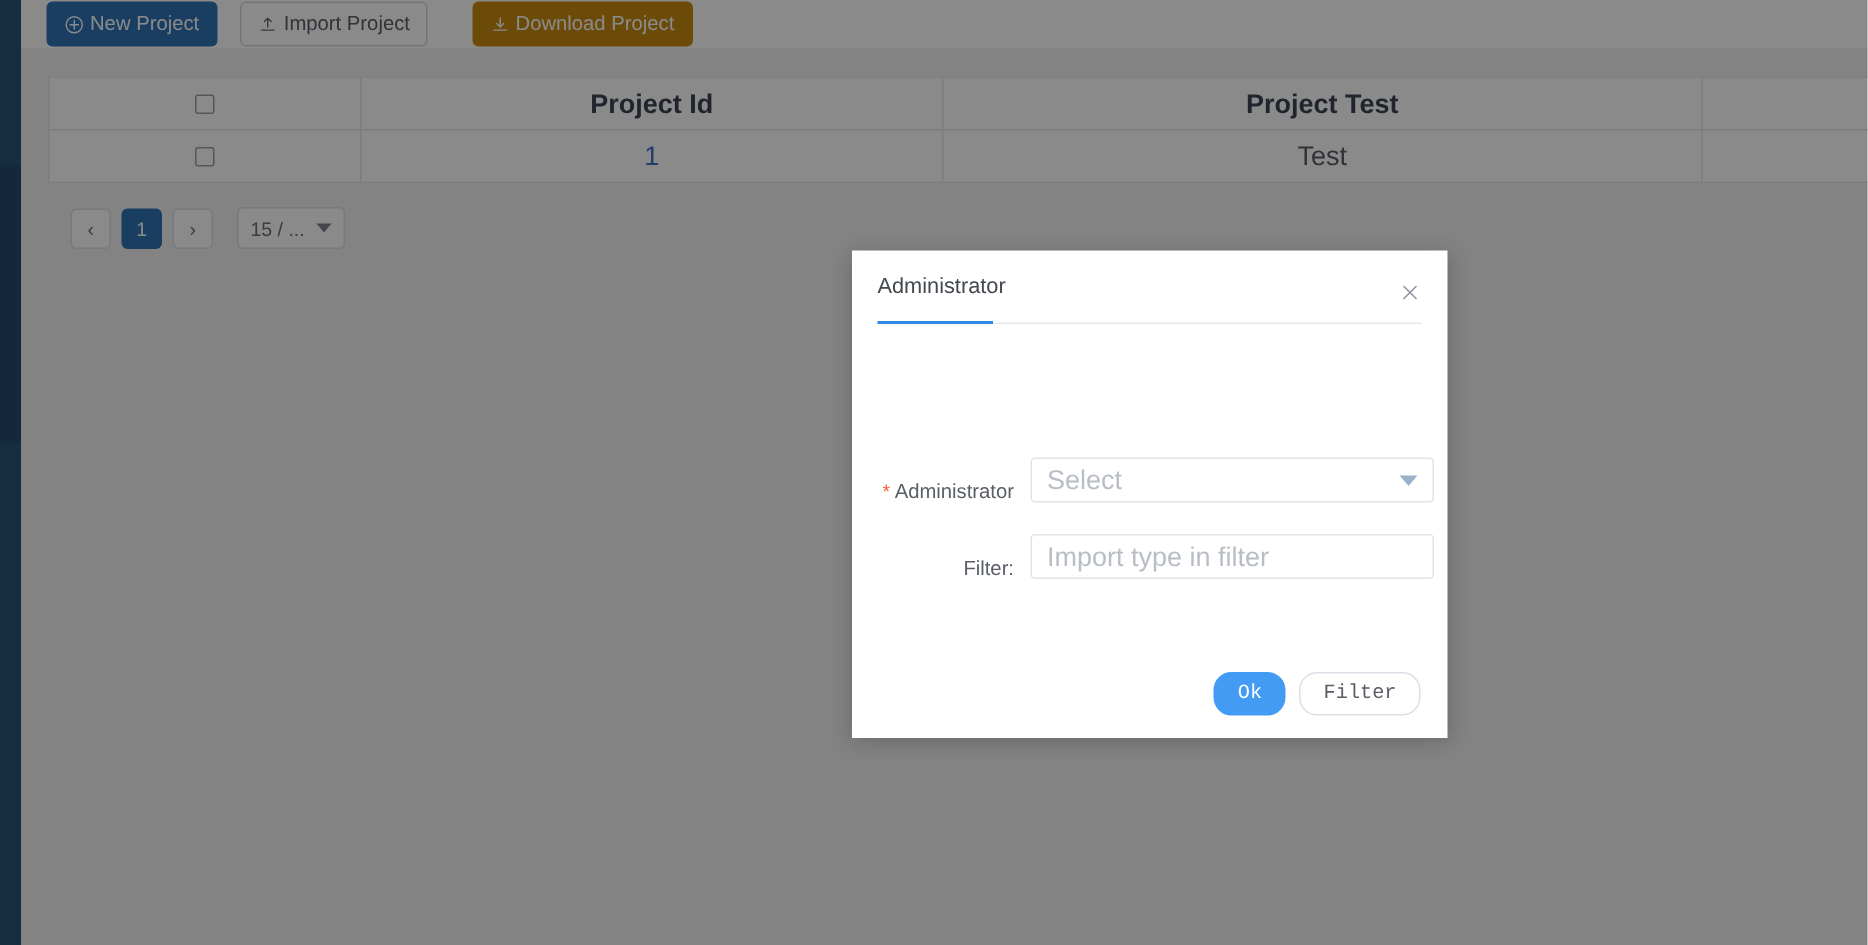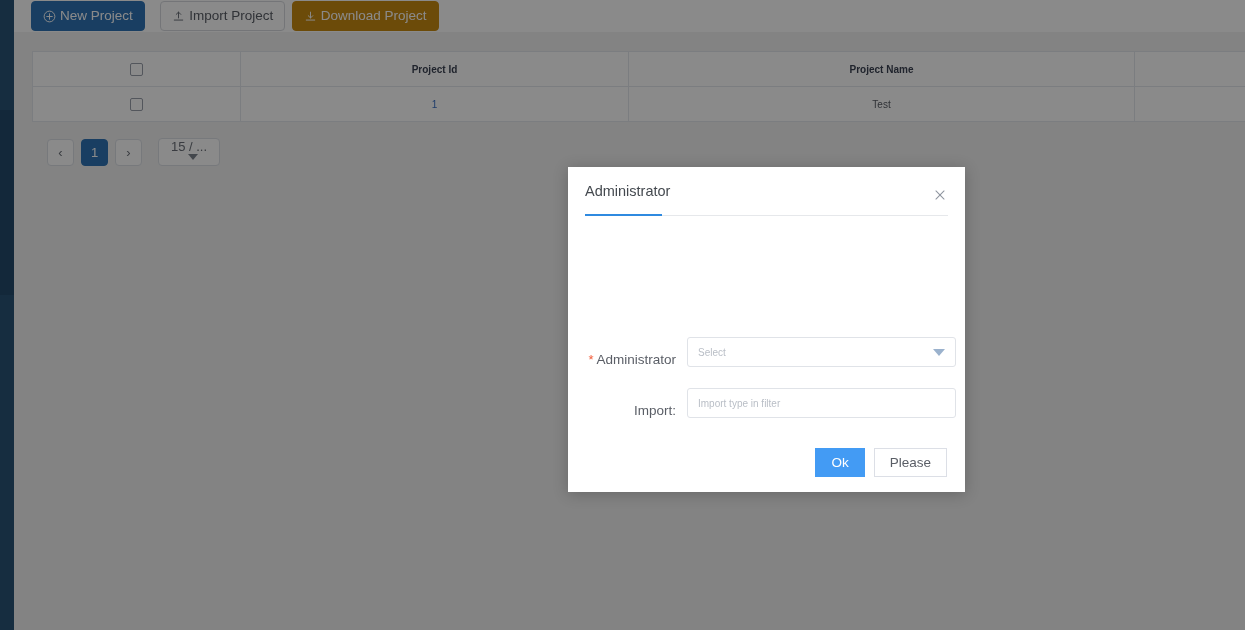--- a/index.html
+++ b/index.html
@@ -75,39 +75,39 @@
     background: #ffffff;
     color: #5a5e66;
     border-color: #d6d9de;
     margin-left: 11px;
     text-align: center;
   }
   .btn-warn {
     background: #c88b12;
     color: #ffffff;
     border-color: #c88b12;
-    margin-left: 2px;
+    margin-left: 25px;
   }
 
   
   .table-wrap {
     position: absolute;
     left: 18px; top: 51px;
     width: 1300px;
   }
   table.grid {
     border-collapse: collapse;
     width: 1300px;
     table-layout: fixed;
     background: #ffffff;
   }
   table.grid th, table.grid td {
     border: 1px solid #e4e7ed;
     height: 35px;
-    font-size: 10px;
+    font-size: 18px;
     text-align: center;
     padding: 0 6px;
     overflow: hidden;
     white-space: nowrap;
   }
   table.grid th {
     color: #3c4353;
     font-weight: bold;
     background: #ffffff;
   }
@@ -162,21 +162,20 @@
     min-width: 62px;
     border: 1px solid #dcdfe6;
     border-radius: 4px;
     background: #ffffff;
     color: #6b7078;
     font-size: 13px;
     display: flex;
     align-items: center;
     padding: 0 8px;
     cursor: pointer;
-    flex-direction: column;
   }
   .caret-dn {
     width: 0; height: 0;
     border-left: 5px solid transparent;
     border-right: 5px solid transparent;
     border-top: 6px solid #7d838d;
     margin-left: 8px;
   }
 
   
@@ -254,51 +253,51 @@
   .field {
     position: relative;
     width: 269px;
     height: 30px;
     border: 1px solid #e0e3e8;
     border-radius: 3px;
     background: #ffffff;
     display: flex;
     align-items: center;
     padding: 0 10px;
-    font-size: 10px;
+    font-size: 18px;
     color: #b9bec6;
     cursor: text;
-    margin-top: 32px;
   }
   .field.select { cursor: pointer; }
   .sel-caret {
     position: absolute;
     right: 10px;
     width: 0; height: 0;
     border-left: 6px solid transparent;
     border-right: 6px solid transparent;
     border-top: 7px solid #9bb2cd;
   }
 
   
   .dlg-foot {
     position: absolute;
     right: 18px; bottom: 15px;
     display: flex;
   }
   .dbtn {
     height: 29px;
     padding: 0 15px;
-    border-radius: 0;
+    border-radius: 12px;
     font-size: 13.5px;
     display: flex;
     align-items: center;
     justify-content: center;
     cursor: pointer;
     border: 1px solid transparent;
+    font-family: Liberation Mono, monospace;
   }
   .dbtn-ok {
     background: #439bf4;
     border-color: #439bf4;
     color: #ffffff;
   }
   .dbtn-cancel {
     background: #ffffff;
     border-color: #dcdfe6;
     color: #5a5e66;
@@ -349,21 +348,21 @@
     </div>
 
     <div class="table-wrap">
       <table class="grid">
         <thead>
           <tr>
             <th class="col-check">
               <span class="chk"></span>
             </th>
             <th class="col-id">Project Id</th>
-            <th class="col-name">Project Name</th>
+            <th class="col-name">Project Test</th>
             <th class="col-extra"></th>
           </tr>
         </thead>
         <tbody>
           <tr>
             <td class="col-check">
               <span class="chk"></span>
             </td>
             <td class="col-id">
               <span class="cell-link">1</span>
@@ -409,26 +408,26 @@
       <div class="flabel">
         <span class="req-star">*</span><span>Administrator</span>
       </div>
       <div class="field select">
         <span>Select</span>
         <span class="sel-caret"></span>
       </div>
     </div>
 
     <div class="frow frow-filter">
-      <div class="flabel">Import:</div>
+      <div class="flabel">Filter:</div>
       <div class="field">
         <span>Import type in filter</span>
       </div>
     </div>
 
   </div>
 
   <div class="dlg-foot">
     <div class="dbtn dbtn-ok">Ok</div>
-    <div class="dbtn dbtn-cancel">Please</div>
+    <div class="dbtn dbtn-cancel">Filter</div>
   </div>
 
 </div>
 
 </body></html>

